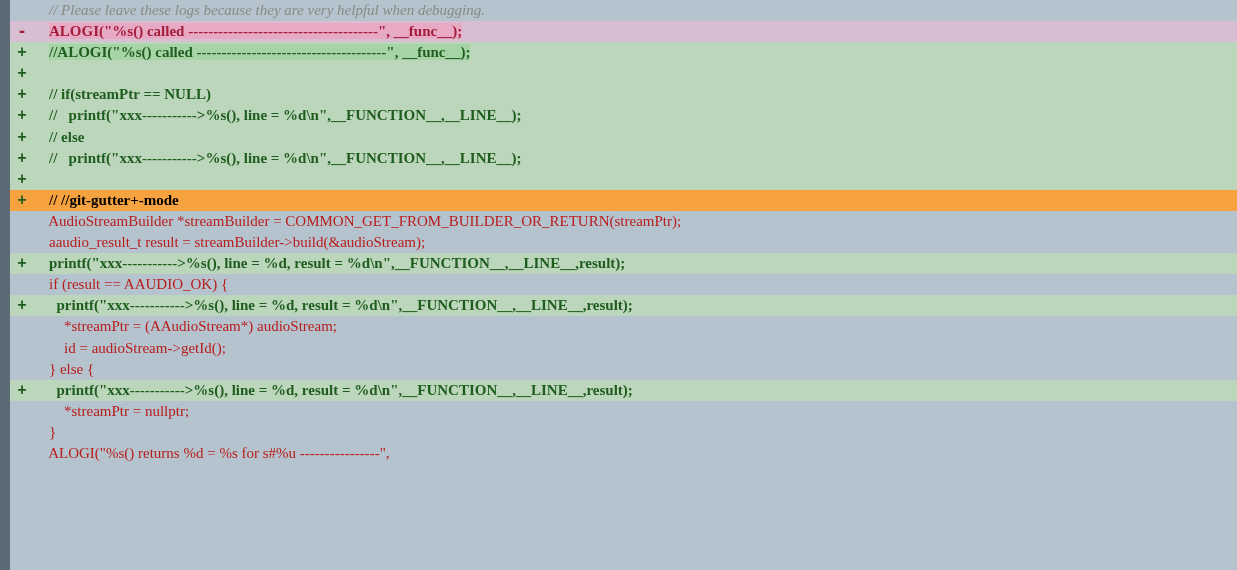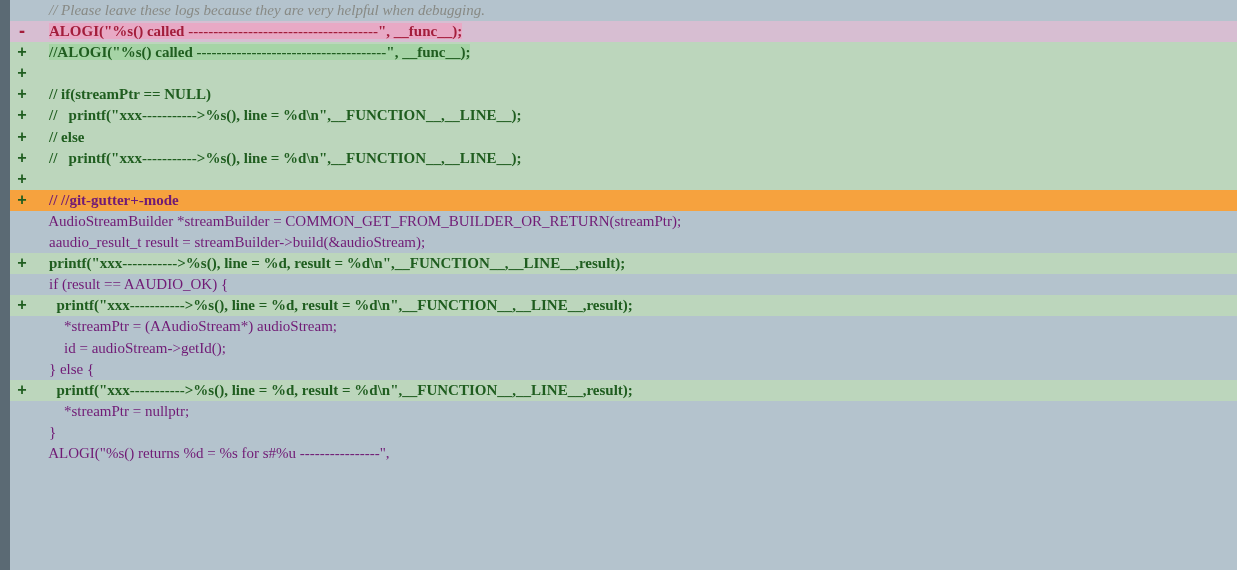--- a/index.html
+++ b/index.html
@@ -46,22 +46,22 @@
   .bg-context { background: #b4c3cd; }
   .bg-removed { background: #d7bed2; }
   .bg-added   { background: #bcd6bc; }
   .bg-refine-removed { background: #e8a9c5; }
   .bg-refine-added   { background: #a6d4a6; }
   .bg-highlight { background: #f6a23e; }
   
   .tok-comment { color: #888a85; font-style: italic; }
   .tok-removed { color: #a31d3b; font-weight: bold; }
   .tok-added   { color: #1f5d1f; font-weight: bold; }
-  .tok-normal  { color: #701a75; }
-  .tok-hl-added { color: #701a75; font-weight: bold; }
+  .tok-normal  { color: #b91c1c; }
+  .tok-hl-added { color: #000000; font-weight: bold; }
   .g-removed { background: #d7bed2; color:#a31d3b; }
   .g-added   { background: #bcd6bc; color:#1f5d1f; }
   .g-context { background: #b4c3cd; }
   .g-hl      { background: #f6a23e; color:#1f5d1f; }
 </style>
 </head>
 <body>
 
 <div class="editor">
   <div class="fringe"></div>

